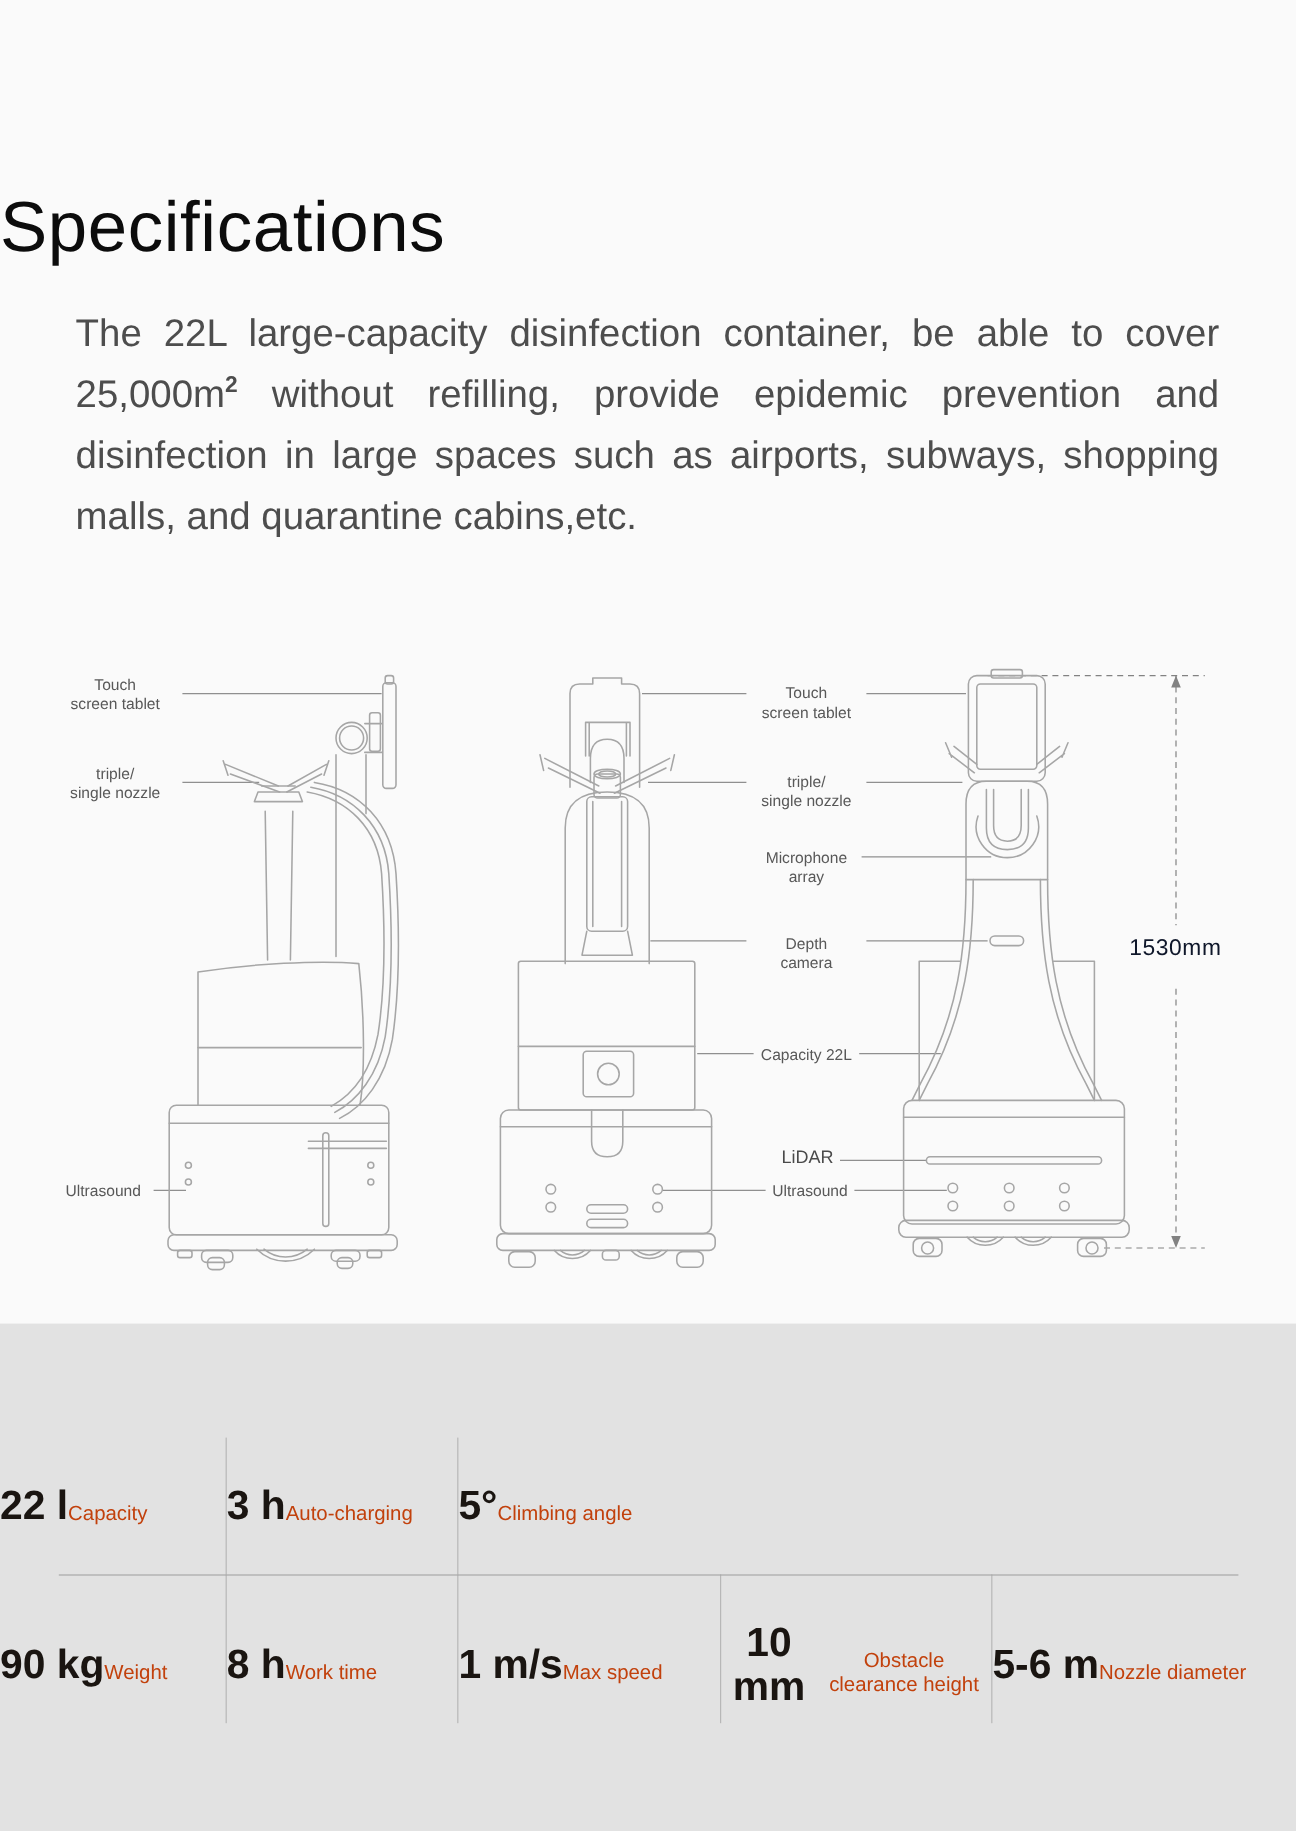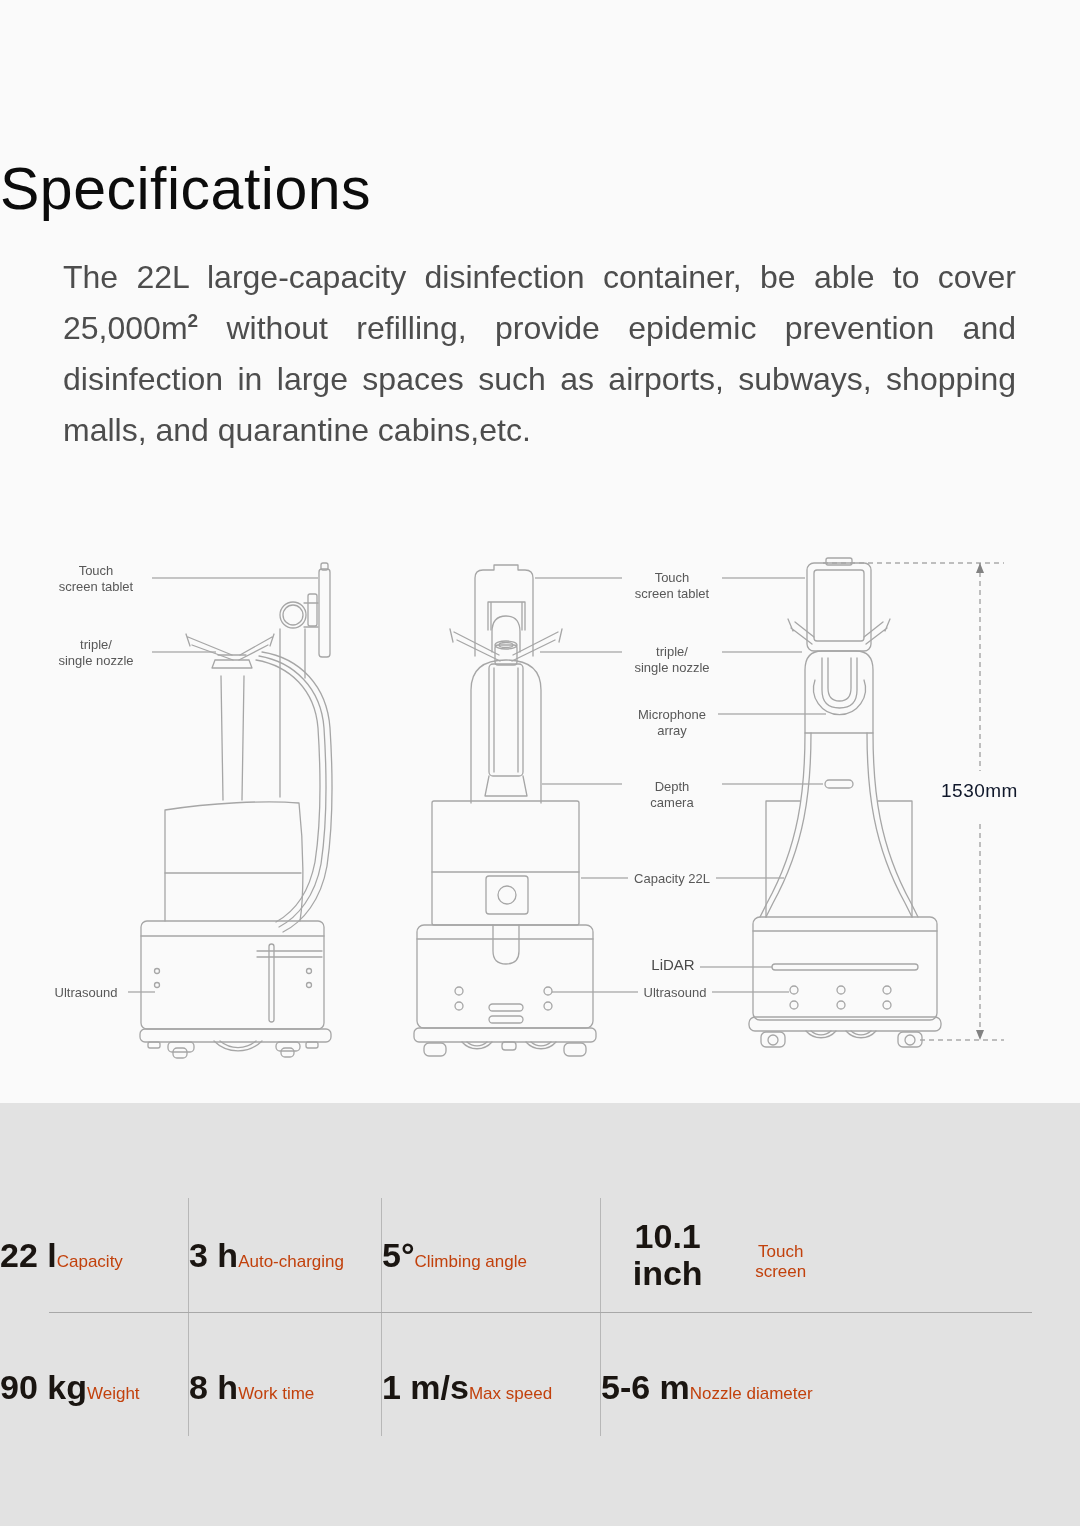--- a/index.html
+++ b/index.html
@@ -276,37 +276,37 @@
       <div class="spec-lab">Capacity</div>
     </div>
     <div class="spec-cell">
       <div class="spec-val">3 h</div>
       <div class="spec-lab">Auto-charging</div>
     </div>
     <div class="spec-cell">
       <div class="spec-val">5°</div>
       <div class="spec-lab">Climbing angle</div>
     </div>
-    <div class="spec-cell">
-      <div class="spec-val">10.1 inch</div>
-      <div class="spec-lab">Touch screen</div>
-    </div>
   </div>
   <div class="hrule"></div>
   <div class="spec-row r2">
     <div class="spec-cell">
       <div class="spec-val">90 kg</div>
       <div class="spec-lab">Weight</div>
     </div>
     <div class="spec-cell">
       <div class="spec-val">8 h</div>
       <div class="spec-lab">Work time</div>
     </div>
     <div class="spec-cell">
       <div class="spec-val">1 m/s</div>
       <div class="spec-lab">Max speed</div>
     </div>
     <div class="spec-cell">
+      <div class="spec-val">10 mm</div>
+      <div class="spec-lab">Obstacle clearance height</div>
+    </div>
+    <div class="spec-cell">
       <div class="spec-val">5-6 m</div>
       <div class="spec-lab">Nozzle diameter</div>
     </div>
   </div>
 </div>
 
 </body></html>

